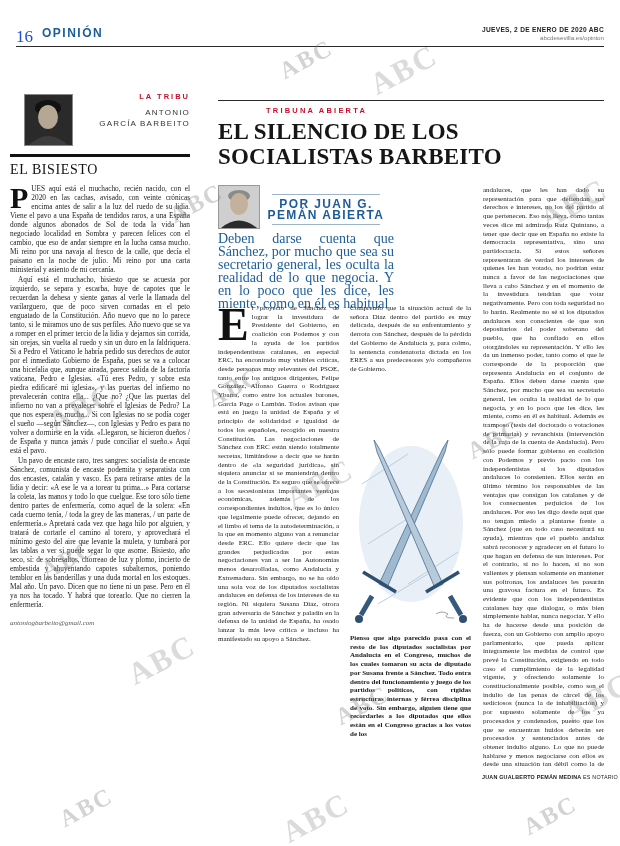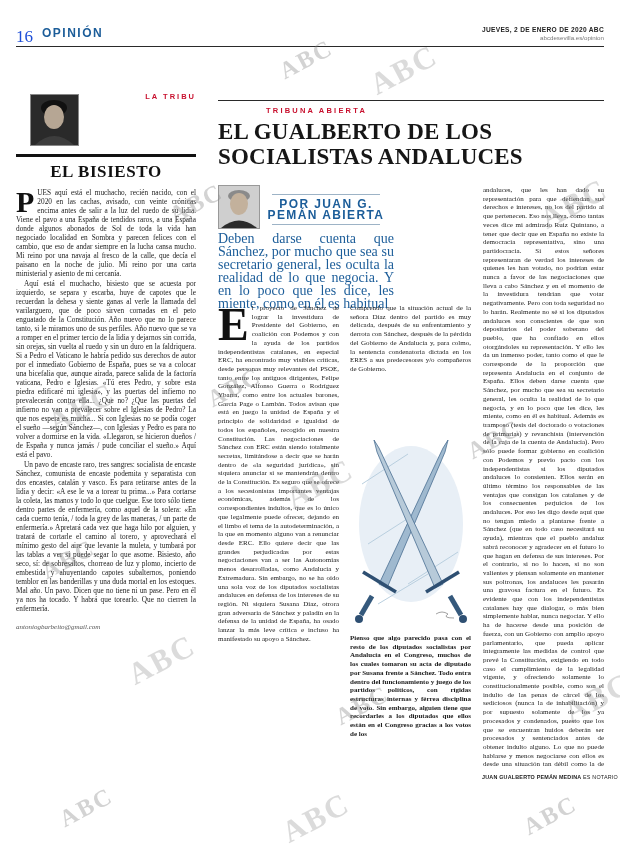--- a/index.html
+++ b/index.html
@@ -13,30 +13,30 @@
   .date-block{position:absolute;right:0;top:0;text-align:right;font-family:"Liberation Sans",sans-serif;}
   .date-line{font-size:6.6px;font-weight:bold;color:#222;letter-spacing:.3px;}
   .site-line{font-size:6.2px;color:#777;margin-top:1px;}
   .head-rule{position:absolute;left:16px;top:46px;width:588px;height:1px;background:#2a2a2a;}
   
   .wm{position:absolute;font-family:"Liberation Serif",serif;font-weight:bold;
       color:rgba(125,125,125,.34);transform:rotate(-28deg);letter-spacing:2px;
       pointer-events:none;z-index:5;}
   .wm-a{font-size:24px;}  .wm-b{font-size:31px;color:rgba(125,125,125,.28);}
   
-  .tribu{position:absolute;left:16px;top:88px;width:180px;}
+  .tribu{position:absolute;left:10px;top:88px;width:180px;}
   .tribu-head{position:relative;height:62px;}
   .tribu-photo{position:absolute;left:14px;top:6px;width:47px;height:50px;overflow:hidden;border:1px solid #888;}
   .tribu-meta{position:absolute;right:0;top:4px;width:108px;text-align:right;}
   .tribu-kicker{font-family:"Liberation Sans",sans-serif;font-size:7.5px;font-weight:bold;
       letter-spacing:2px;color:#c8102e;}
   .tribu-author{margin-top:6px;font-family:"Liberation Sans",sans-serif;font-size:8px;
       letter-spacing:1.2px;color:#333;line-height:11px;}
   .tribu-bar{margin-top:4px;width:180px;height:3px;background:#111;}
-  .tribu-headline{margin-top:5px;text-align:center;font-size:17px;font-weight:bold;
+  .tribu-headline{margin-top:5px;font-size:14px;font-weight:normal;
       letter-spacing:.6px;color:#111;}
   .tribu-standfirst{margin-top:6px;font-size:9.6px;font-weight:bold;line-height:12px;
       text-align:justify;color:#111;}
   .tribu-body{margin-top:6px;height:560px;overflow:hidden;font-size:7.3px;line-height:9px;
       text-align:justify;}
   .tribu-body .para{margin:0 0 1px 0;}
   .tribu-body .para.indent{text-indent:8px;}
   .dropcap-p{float:left;font-size:30px;line-height:25px;font-weight:bold;padding:1px 3px 0 0;color:#111;}
   .tribu-email{margin-top:10px;font-style:italic;font-size:7px;color:#555;}
   
@@ -99,37 +99,41 @@
       <div class="tribu-photo">
         <svg width="47" height="50" viewBox="0 0 47 50">
           <rect width="47" height="50" fill="#2a2a2a"></rect>
           <ellipse cx="23" cy="13" rx="13" ry="8" fill="#111"></ellipse>
           <ellipse cx="23" cy="22" rx="10" ry="12" fill="#b6a694"></ellipse>
           <path d="M4 50 Q23 32 43 50 Z" fill="#3d3d3d"></path>
         </svg>
       </div>
       <div class="tribu-meta">
         <div class="tribu-kicker">LA TRIBU</div>
+        <div class="tribu-author">
+          <div>ANTONIO</div>
+          <div>GARCÍA BARBEITO</div>
+        </div>
       </div>
     </div>
     <div class="tribu-bar"></div>
     <div class="tribu-headline">EL BISIESTO</div>
     <div class="tribu-body">
       <div class="para">
         <span class="dropcap-p">P</span><span>UES aquí está el muchacho, recién nacido, con el 2020 en las cachas, avisado, con veinte crónicas encima antes de salir a la luz del ruedo de su lidia. Viene el pavo a una España de tendidos raros, a una España donde algunos abonados de Sol de toda la vida han negociado localidad en Sombra y parecen felices con el cambio, que eso de andar siempre en la lucha cansa mucho. Mi reino por una navaja al fresco de la calle, que decía el paisano en la noche de julio. Mi reino por una carta ministerial y asiento de mi cercanía.</span>
       </div>
       <div class="para indent">Aquí está el muchacho, bisiesto que se acuesta por izquierdo, se separa y escarba, huye de capotes que le recuerdan la dehesa y siente ganas al verle la llamada del varilarguero, que de poco sirven cornadas en el peto enguatado de la Constitución. Año nuevo que no lo parece tanto, si le miramos uno de sus perfiles. Año nuevo que se va a romper en el primer tercio de la lidia y dejarnos sin corrida, sin orejas, sin vuelta al ruedo y sin un duro en la faldriquera. Si a Pedro el Vaticano le habría pedido sus derechos de autor por el inmediato Gobierno de España, pues se va a colocar una bicefalia que, aunque airada, parece salida de la factoría vaticana, Pedro e Iglesias. «Tú eres Pedro, y sobre esta piedra edificaré mi iglesia», y las puertas del infierno no prevalecerán contra ella... ¿Que no? ¿Que las puertas del infierno no van a prevalecer sobre el Iglesias de Pedro? La que nos espera es mucha... Si con Iglesias no se podía coger el sueño —según Sánchez—, con Iglesias y Pedro es para no volver a dormirse en la vida. «Llegaron, se hicieron dueños / de España y nunca jamás / pude conciliar el sueño.» Aquí está el pavo.</div>
       <div class="para indent">Un pavo de encaste raro, tres sangres: socialista de encaste Sánchez, comunista de encaste podemita y separatista con dos encastes, catalán y vasco. Es para retirarse antes de la lidia y decir: «A ese le va a torear tu prima...» Para cortarse la coleta, las manos y todo lo que cuelgue. Ese toro sólo tiene dentro partes de enfermería, como aquel de la solera: «En cada cuerno tenía, / toda la grey de las maneras, / un parte de enfermería.» Apretará cada vez que haga hilo por alguien, y tratará de cortarle el camino al torero, y aprovechará el mínimo gesto del aire que levante la muleta, y tumbará por las tablas a ver si puede segar lo que asome. Bisiesto, año seco, sí: de sobresaltos, chorreao de luz y plomo, incierto de embestida y ahuyentando capotes subalternos, poniendo temblor en las banderillas y una duda mortal en los estoques. Mal año. Un pavo. Dicen que no tiene ni un pase. Pero en él ya nos ha tocado. Y habrá que torearlo. Que no cierren la enfermería.</div>
       <div class="tribu-email">antoniogbarbeito@gmail.com</div>
     </div>
   </div>
 
   <div class="trib-rule"></div>
   <div class="trib-kicker">TRIBUNA ABIERTA</div>
-  <div class="trib-headline">EL GUALBERTO DE LOS SOCIALISTAS ANDALUCES</div>
+  <div class="trib-headline">EL SILENCIO DE LOS SOCIALISTAS BARBEITO</div>
 
   <div class="byline-photo">
     <svg width="40" height="42" viewBox="0 0 40 42">
       <rect width="40" height="42" fill="#cfcfcf"></rect>
       <ellipse cx="20" cy="10" rx="11" ry="6" fill="#8a8a8a"></ellipse>
       <ellipse cx="20" cy="18" rx="9" ry="11" fill="#c3b19c"></ellipse>
       <path d="M2 42 Q20 27 38 42 Z" fill="#2b2b2b"></path>
     </svg>
   </div>
   <div class="byline-box">

